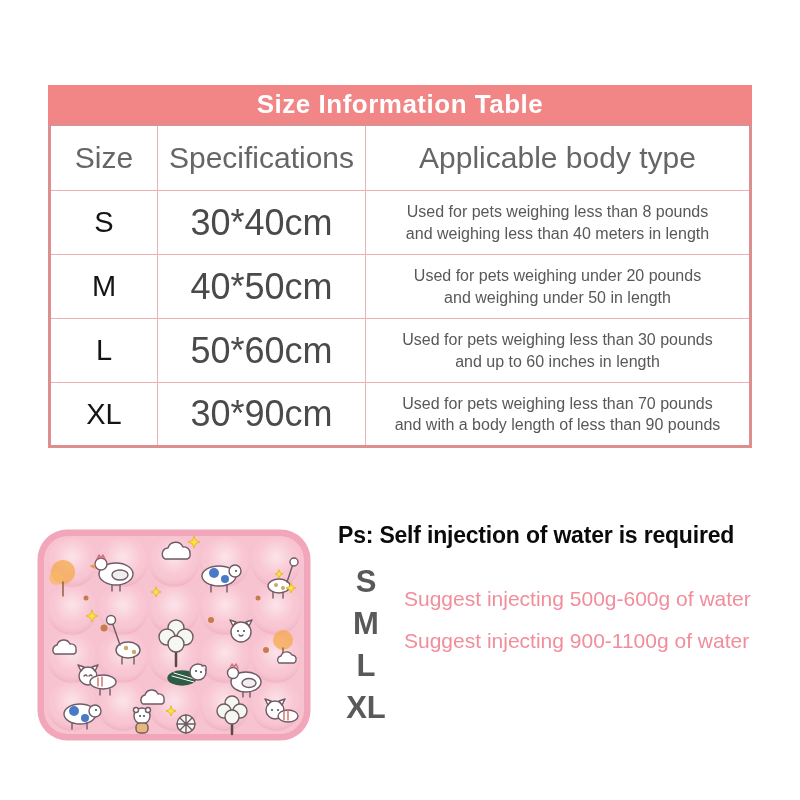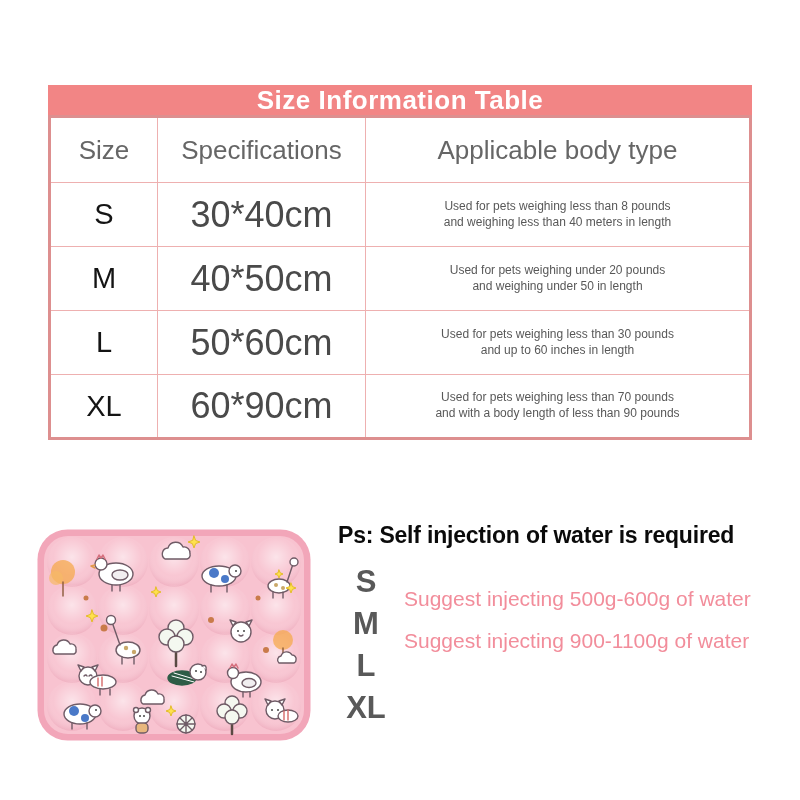--- a/index.html
+++ b/index.html
@@ -12,37 +12,37 @@
   }
   *{box-sizing:border-box;}
   html,body{margin:0;padding:0;}
   body{
     width:800px;height:800px;background:#ffffff;position:relative;
     font-family:"Liberation Sans", sans-serif;overflow:hidden;
   }
   
   .table-wrap{position:absolute;left:48px;top:85px;width:704px;}
   .table-title{
-    height:30px;background:var(--title-bg);color:var(--title-text);
+    height:38px;background:var(--title-bg);color:var(--title-text);
     font-size:26px;font-weight:bold;display:flex;align-items:center;justify-content:center;
     letter-spacing:.5px;
   }
   table.size-table{
     width:100%;border-collapse:collapse;border:3px solid var(--table-border);
     background:#fff;table-layout:fixed;
   }
   table.size-table th, table.size-table td{
     border:1px solid var(--grid-line);text-align:center;vertical-align:middle;padding:0 6px;
   }
   tr.head-row{height:66px;}
   tr.data-row{height:64px;}
-  th.col-h{font-weight:normal;color:var(--header-text);font-size:26px;}
+  th.col-h{font-weight:normal;color:var(--header-text);font-size:30px;}
   td.c-size{color:var(--size-text);font-size:29px;}
   td.c-spec{color:var(--spec-text);font-size:36px;}
-  td.c-desc{color:var(--desc-text);font-size:12px;line-height:1.32;}
+  td.c-desc{color:var(--desc-text);font-size:16px;line-height:1.32;}
   td.c-desc .line{display:block;}
   
   .ps-heading{
     position:absolute;left:338px;top:522px;width:455px;
     font-size:23px;font-weight:bold;color:var(--note-heading);letter-spacing:-.2px;
     white-space:nowrap;
   }
   .water-list{position:absolute;left:334px;top:560px;width:455px;}
   .water-row{display:flex;align-items:center;height:42px;}
   .water-size{
@@ -89,21 +89,21 @@
       <tr class="data-row">
         <td class="c-size">L</td>
         <td class="c-spec">50*60cm</td>
         <td class="c-desc">
           <span class="line">Used for pets weighing less than 30 pounds</span>
           <span class="line">and up to 60 inches in length</span>
         </td>
       </tr>
       <tr class="data-row">
         <td class="c-size">XL</td>
-        <td class="c-spec">60*90cm</td>
+        <td class="c-spec">30*90cm</td>
         <td class="c-desc">
           <span class="line">Used for pets weighing less than 70 pounds</span>
           <span class="line">and with a body length of less than 90 pounds</span>
         </td>
       </tr>
     </tbody>
   </table>
 </div>
 
 <div class="mat-wrap">

